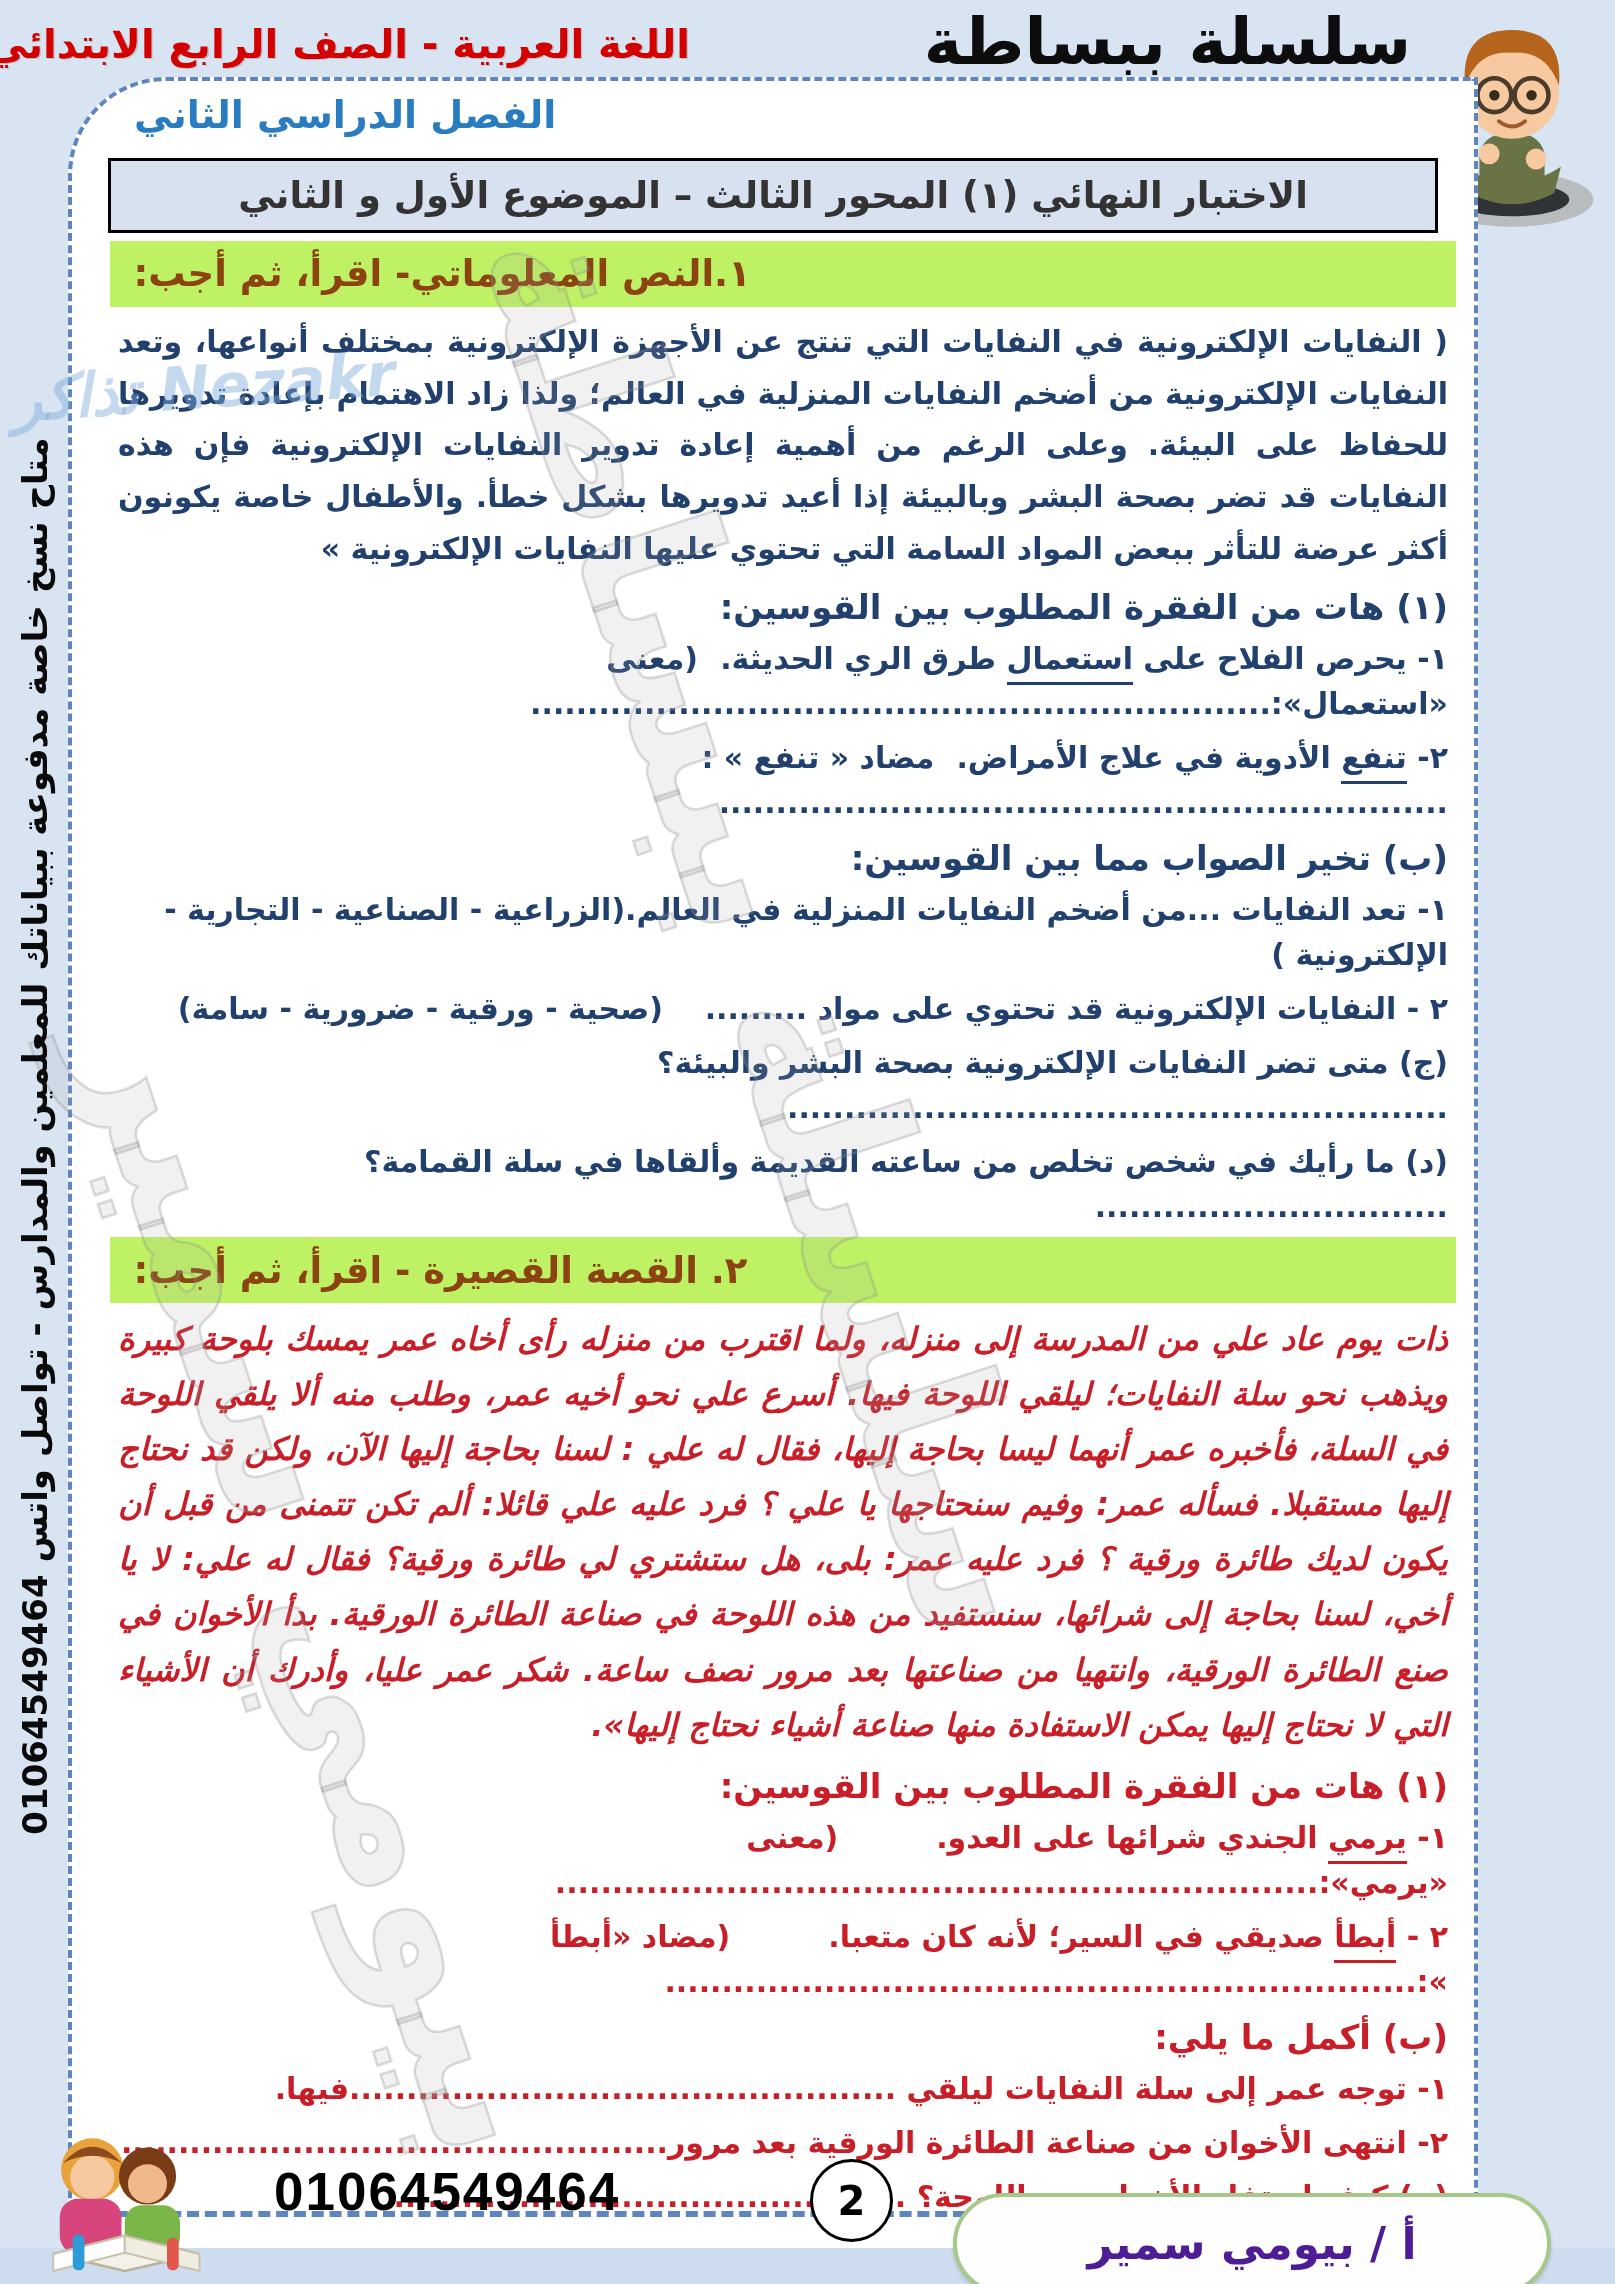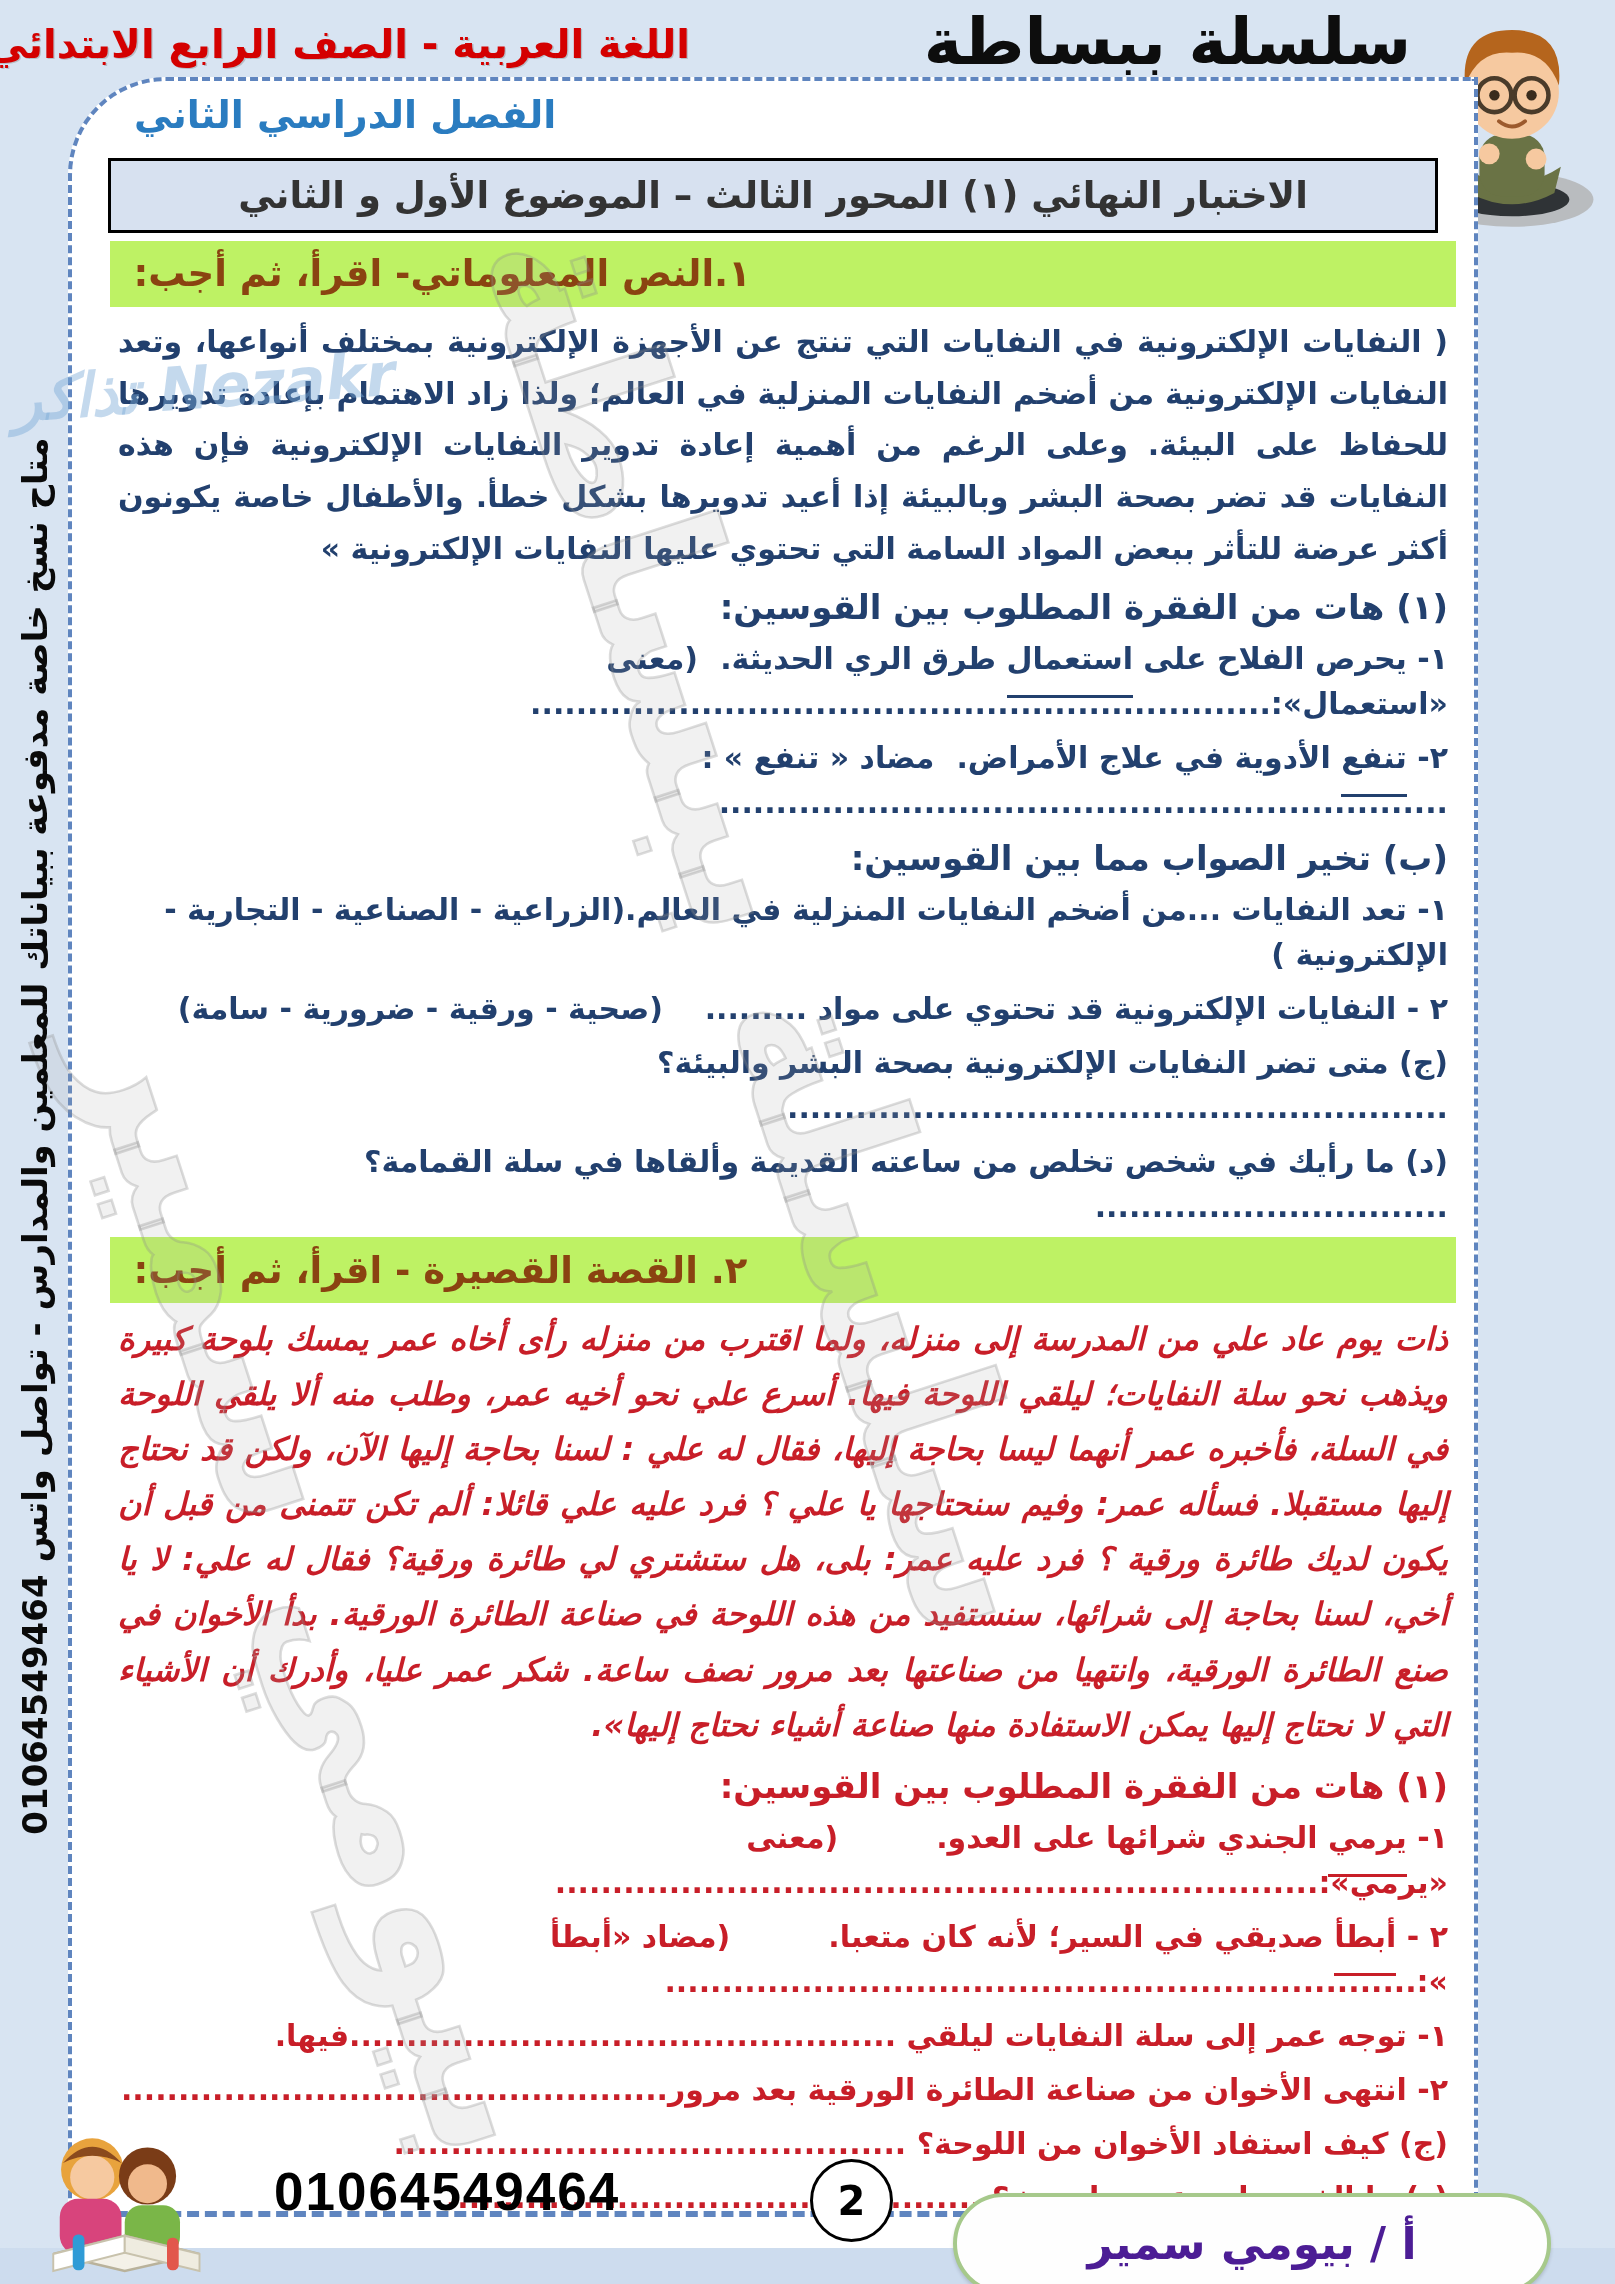--- a/index.html
+++ b/index.html
@@ -45,21 +45,21 @@
     margin:9px 26px 0 46px;color:#c81e28;font-size:32px;font-weight:700;
     line-height:1.72;text-align:justify;font-style:italic;
   }
   .qhead{margin:13px 26px 0 39px;font-size:34px;font-weight:900;}
   .navy{color:#22406e;}
   .red{color:#c81e28;}
   .qline{
     margin:9px 26px 0 39px;font-size:30px;font-weight:700;line-height:1.5;
     text-align:right;word-break:break-word;
   }
-  .uword{border-bottom:3.9px solid currentColor;padding-bottom:19px;font-weight:800;}
+  .uword{border-bottom:3.9px solid currentColor;padding-bottom:6px;font-weight:800;}
   .gap-sm{margin-right:11.7px;}
   .gap-lg{margin-right:98px;}
   
   .wm-nezakr{
     position:absolute;left:11.7px;top:352px;font-size:60px;font-weight:900;font-style:italic;
     color:rgba(125,170,215,.45);white-space:nowrap;transform:rotate(-4deg);
   }
   .wm-diag{
     position:absolute;font-size:196px;font-weight:900;white-space:nowrap;direction:rtl;
     color:rgba(165,165,165,.16);-webkit-text-stroke:2.6px rgba(140,140,140,.30);
@@ -143,20 +143,21 @@
     <div class="story">ذات يوم عاد علي من المدرسة إلى منزله، ولما اقترب من منزله رأى أخاه عمر يمسك بلوحة كبيرة ويذهب نحو سلة النفايات؛ ليلقي اللوحة فيها. أسرع علي نحو أخيه عمر، وطلب منه ألا يلقي اللوحة في السلة، فأخبره عمر أنهما ليسا بحاجة إليها، فقال له علي : لسنا بحاجة إليها الآن، ولكن قد نحتاج إليها مستقبلا. فسأله عمر: وفيم سنحتاجها يا علي ؟ فرد عليه علي قائلا: ألم تكن تتمنى من قبل أن يكون لديك طائرة ورقية ؟ فرد عليه عمر: بلى، هل ستشتري لي طائرة ورقية؟ فقال له علي: لا يا أخي، لسنا بحاجة إلى شرائها، سنستفيد من هذه اللوحة في صناعة الطائرة الورقية. بدأ الأخوان في صنع الطائرة الورقية، وانتهيا من صناعتها بعد مرور نصف ساعة. شكر عمر عليا، وأدرك أن الأشياء التي لا نحتاج إليها يمكن الاستفادة منها صناعة أشياء نحتاج إليها».</div>
 
     <div class="qhead red">(١) هات من الفقرة المطلوب بين القوسين:</div>
     <div class="qline red">
       <span>١- </span><span class="uword">يرمي</span><span> الجندي شرائها على العدو.</span><span class="gap-lg">(معنى «يرمي»:...................................................................</span>
     </div>
     <div class="qline red">
       <span>٢ - </span><span class="uword">أبطأ</span><span> صديقي في السير؛ لأنه كان متعبا.</span><span class="gap-lg">(مضاد «أبطأ »:..................................................................</span>
     </div>
 
+    <div class="qhead red">(ب) أكمل ما يلي:</div>
     <div class="qline red">١- توجه عمر إلى سلة النفايات ليلقي ................................................فيها.</div>
     <div class="qline red">٢- انتهى الأخوان من صناعة الطائرة الورقية بعد مرور................................................</div>
     <div class="qline red">(ج) كيف استفاد الأخوان من اللوحة؟ .............................................</div>
     <div class="qline red">(د) ما الذي تعلمه عمر ما حدث؟ ...............................................</div>
   </div>
 
   <div class="wm-nezakr">تذاكر Nezakr</div>
   <div class="wm-diag wm1">سلسلة ببساطة</div>
   <div class="wm-diag wm2">بيومي سمير</div>
 

